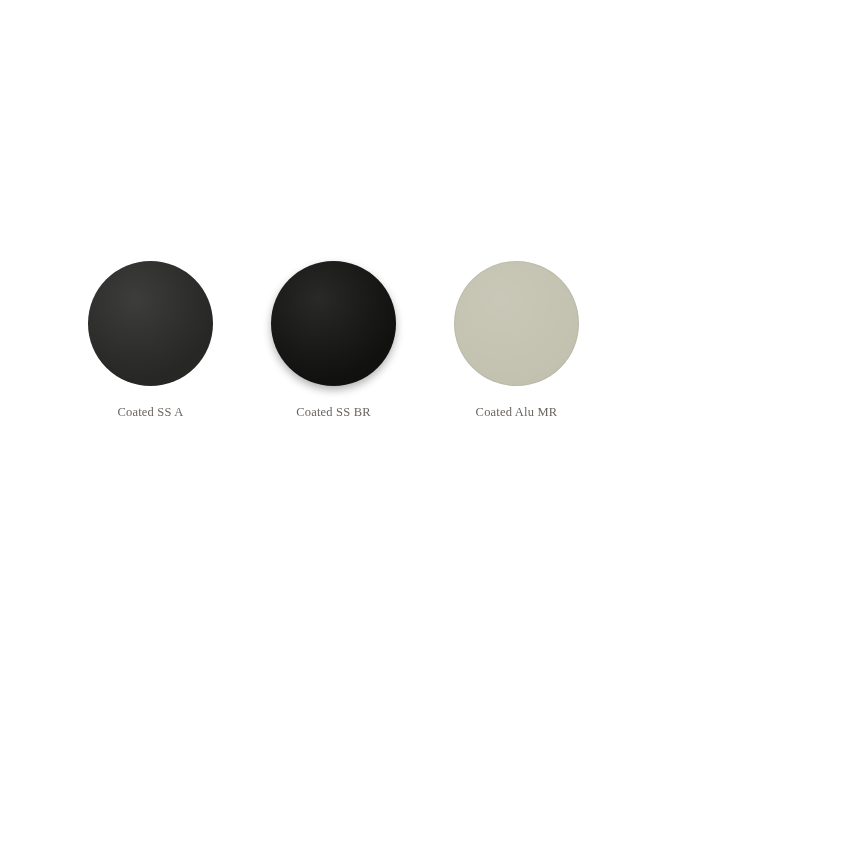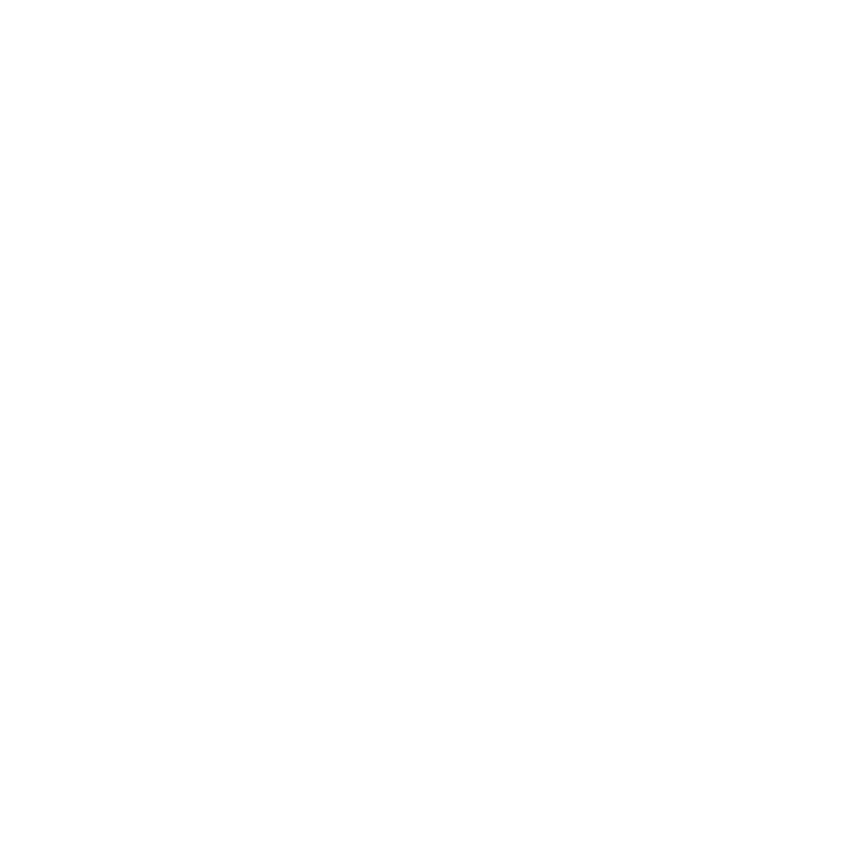--- a/index.html
+++ b/index.html
@@ -78,14 +78,26 @@
     white-space: nowrap;
     text-align: center;
     line-height: 1;
   }
 </style>
 </head>
 <body style="background: rgb(255, 255, 255);">
 
 <div class="swatch-board">
   <div class="swatch-grid">
+      <div class="swatch-cell">
+        <div class="swatch-disc" style="background: rgb(39, 39, 38);"></div>
+        <div class="swatch-label">Coated SS A</div>
+      </div>
+      <div class="swatch-cell">
+        <div class="swatch-disc has-shadow" style="background: rgb(17, 17, 16);"></div>
+        <div class="swatch-label">Coated SS BR</div>
+      </div>
+      <div class="swatch-cell">
+        <div class="swatch-disc has-hairline" style="background: rgb(195, 194, 176);"></div>
+        <div class="swatch-label">Coated Alu MR</div>
+      </div>
     </div>
 </div>
 
 </body></html>

